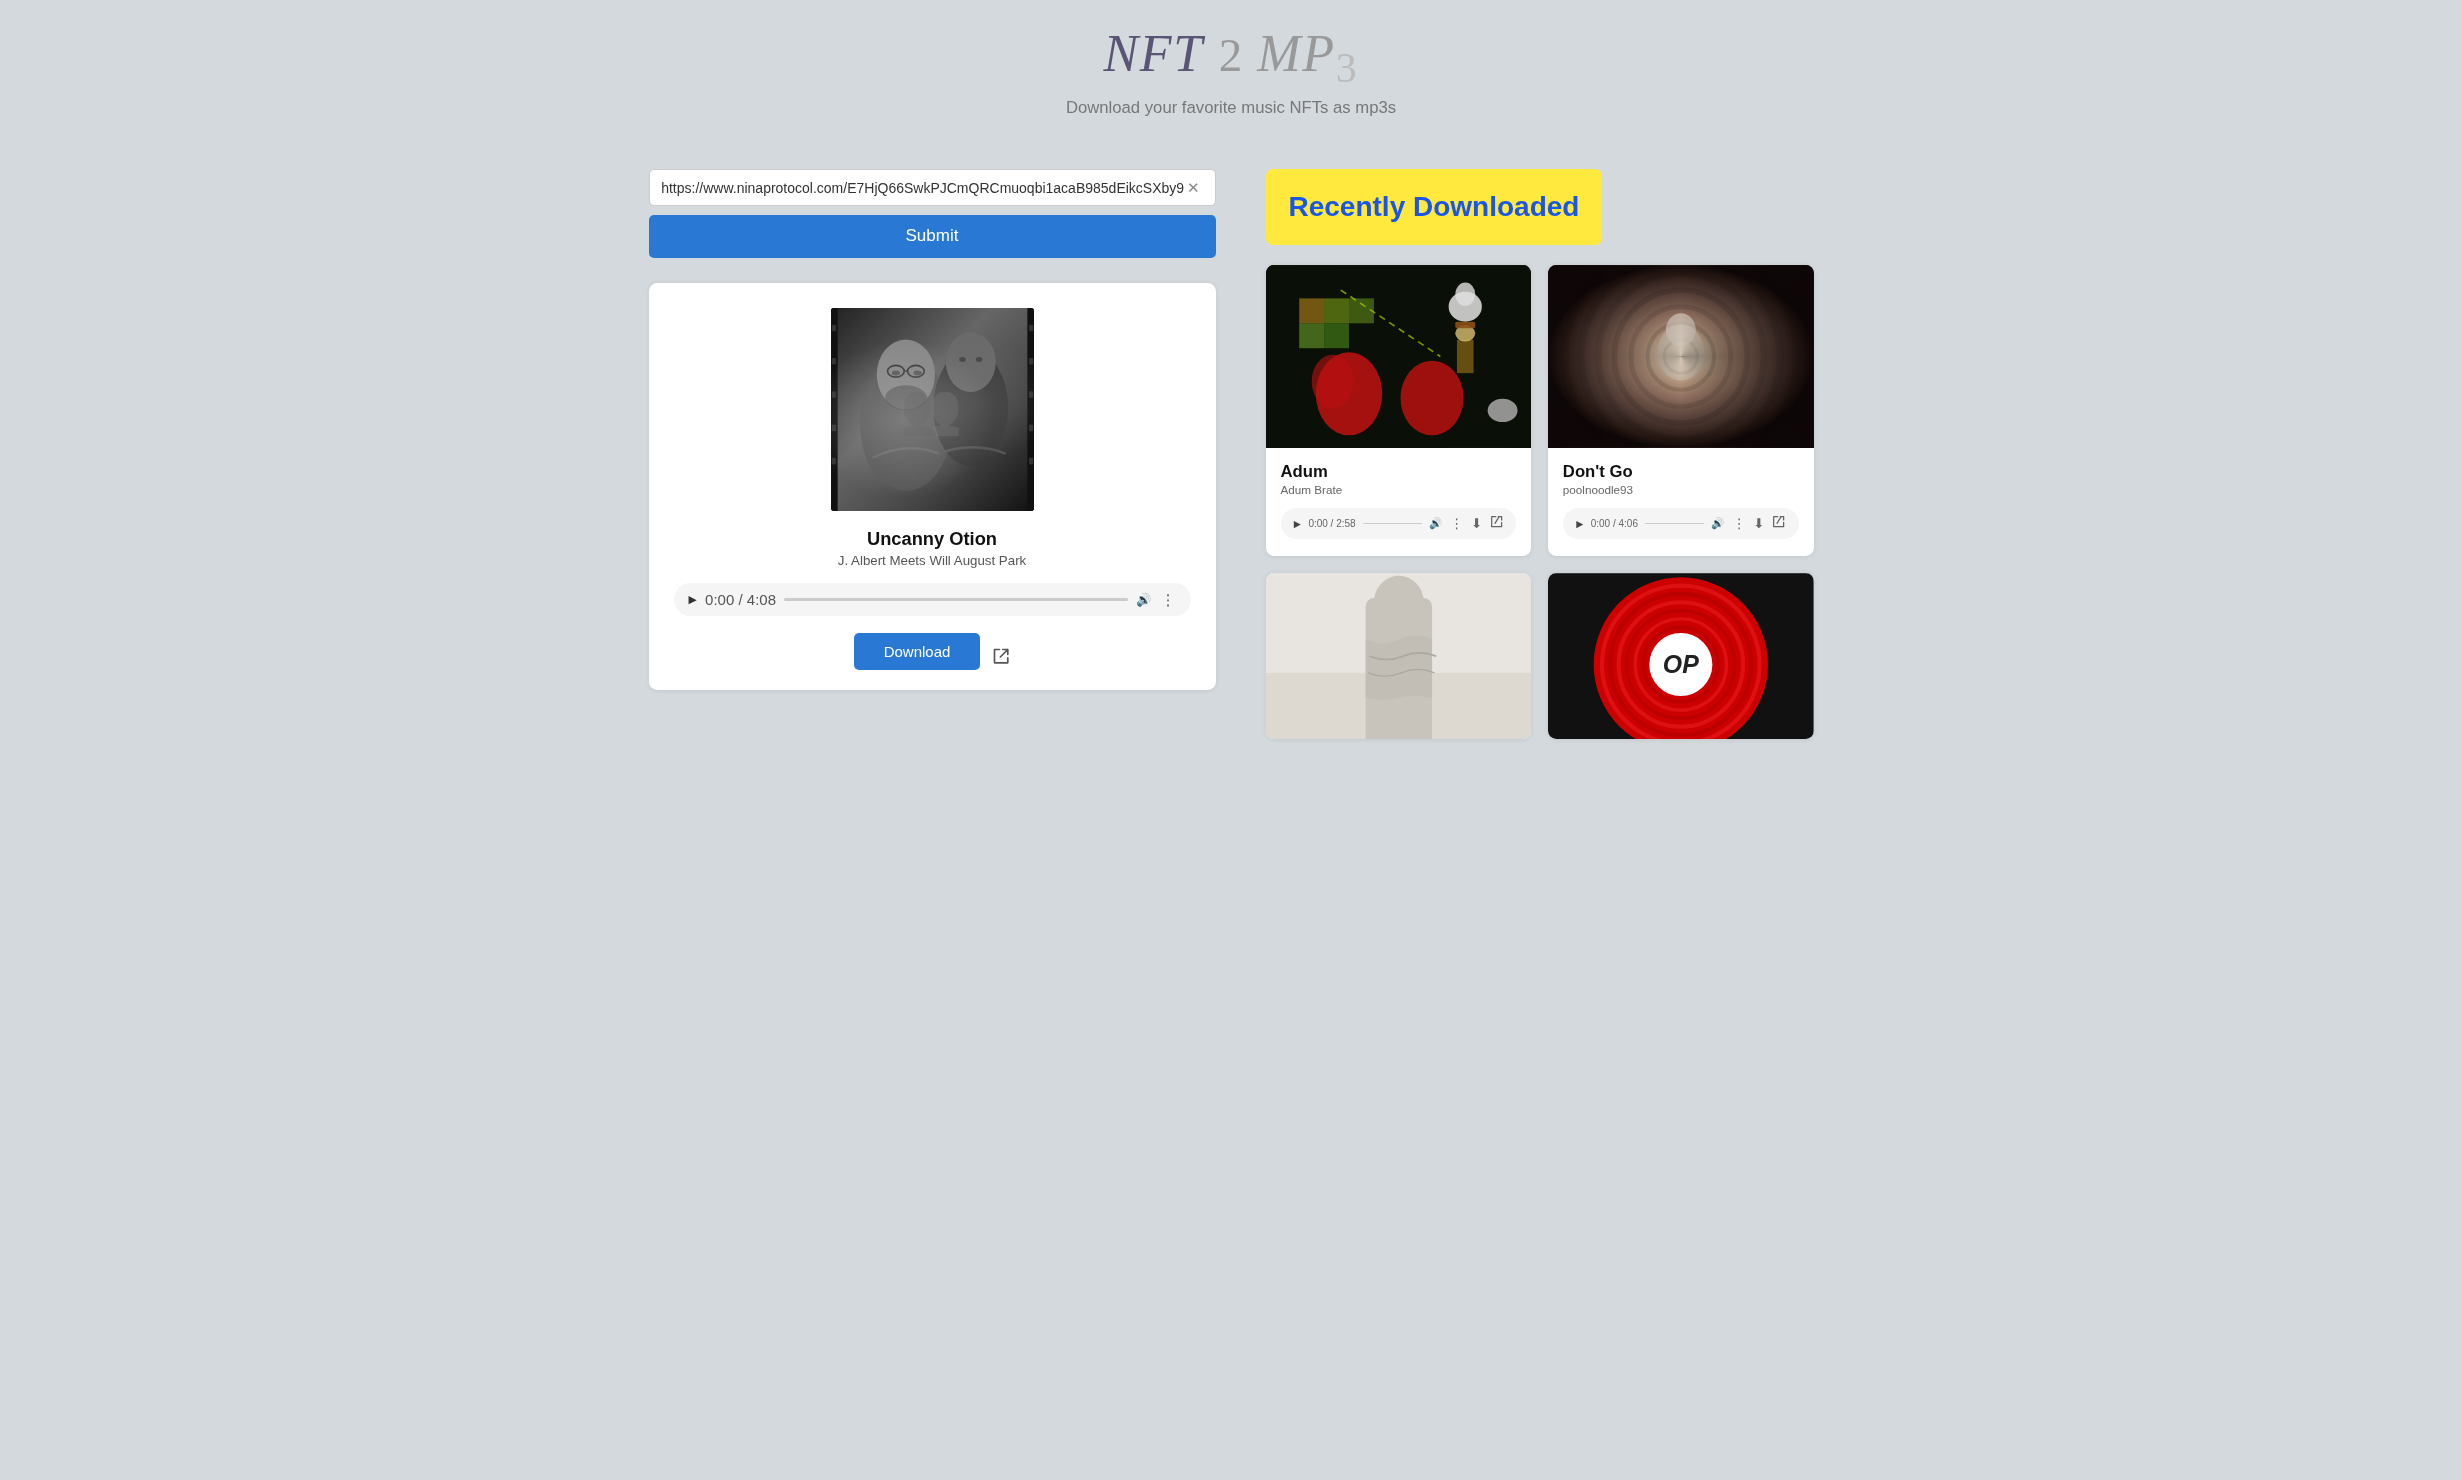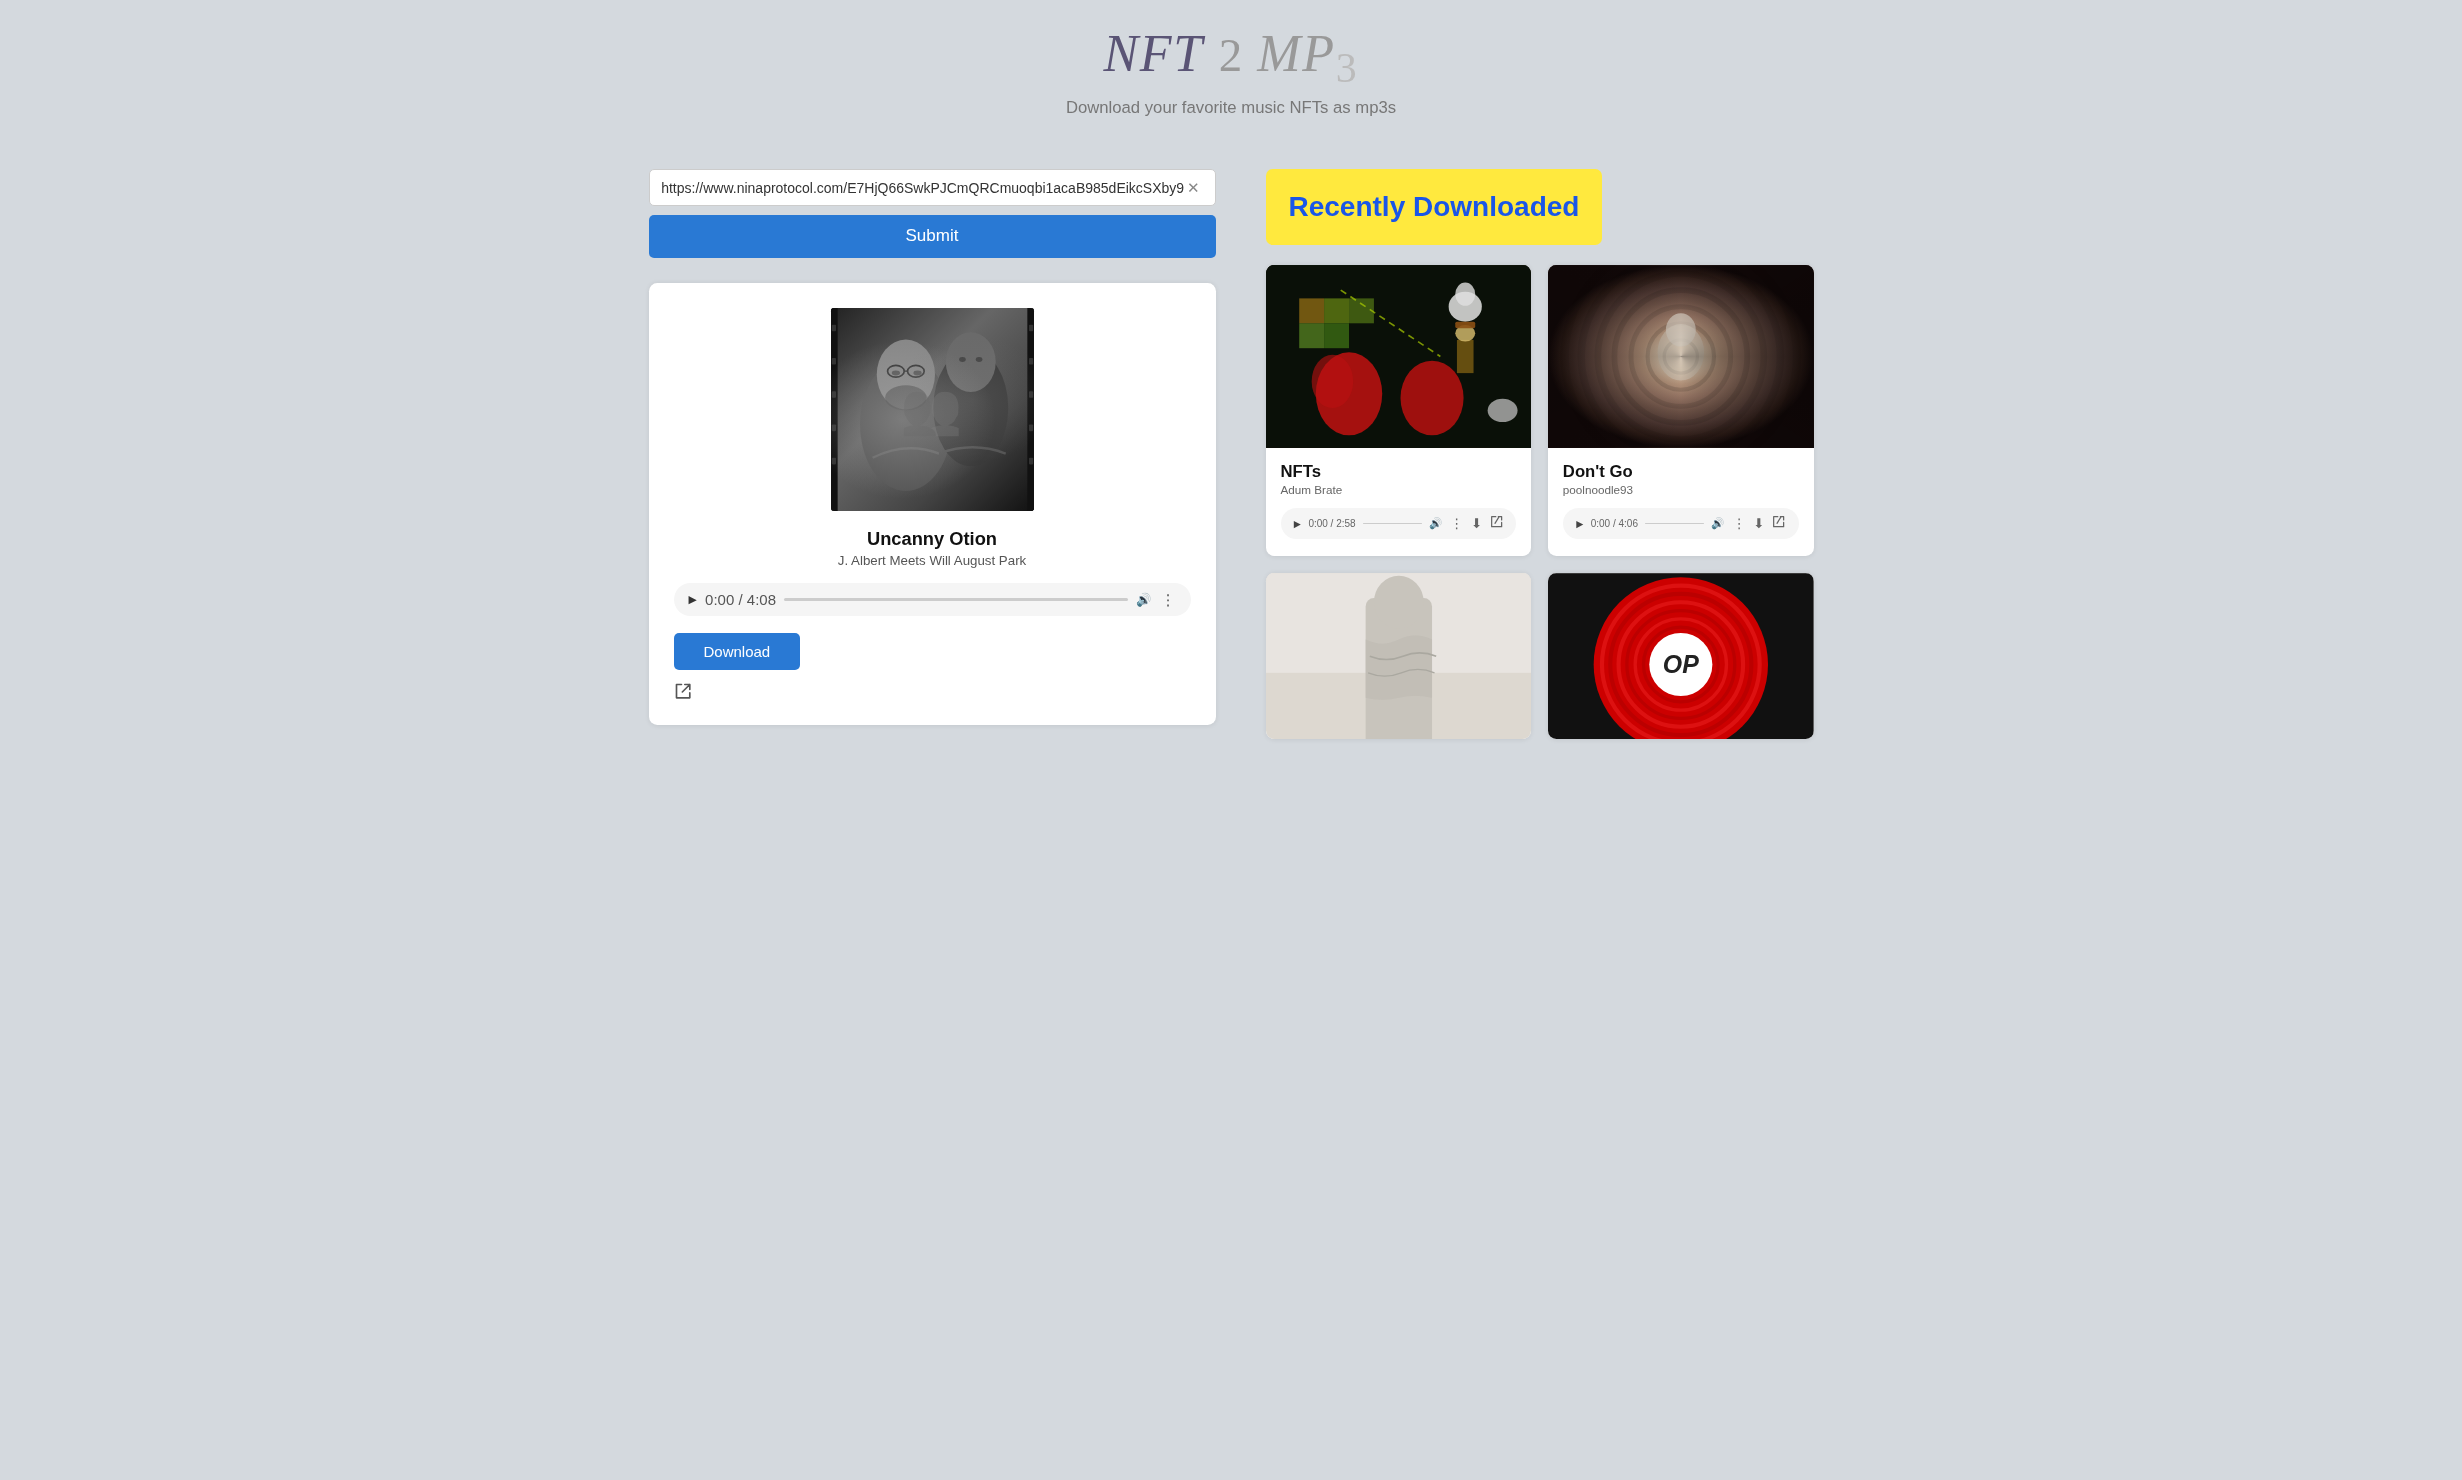--- a/index.html
+++ b/index.html
@@ -231,24 +231,23 @@
       cursor: pointer;
       color: #555;
       font-size: 15px;
       padding: 0;
       line-height: 1;
     }
 
     
     .download-row {
       display: flex;
-      align-items: flex-start;
+      align-items: flex-end;
       justify-content: center;
       gap: 11.7px;
-      flex-direction: column;
     }
 
     .download-btn {
       background: #2979d4;
       color: white;
       border: none;
       border-radius: 5px;
       font-size: 15px;
       padding: 10px 30px;
       cursor: pointer;
@@ -557,21 +556,21 @@
 
                 <rect x="228" y="68" width="24" height="8" rx="2" fill="#8B5014" opacity="0.9"></rect>
 
                 <ellipse cx="285" cy="175" rx="18" ry="14" fill="#cccccc" opacity="0.7"></ellipse>
 
                 <line x1="90" y1="30" x2="210" y2="110" stroke="#aacc00" stroke-width="2" stroke-dasharray="8,6" opacity="0.7"></line>
               </svg>
             </div>
           </div>
           <div class="nft-card-info">
-            <div class="nft-card-title">NFTs</div>
+            <div class="nft-card-title">Adum</div>
             <div class="nft-card-artist">Adum Brate</div>
             <div class="nft-audio-player">
               <button class="nft-play-btn play-btn"></button>
               <span class="nft-time">0:00 / 2:58</span>
               <div class="nft-progress"></div>
               <span class="nft-vol">🔊</span>
               <span class="nft-more">⋮</span>
               <span class="nft-download-icon">⬇</span>
               <span class="nft-external-icon">
                 <svg width="13.3" height="13.3" viewBox="0 0 16 16" fill="none" xmlns="http://www.w3.org/2000/svg">

